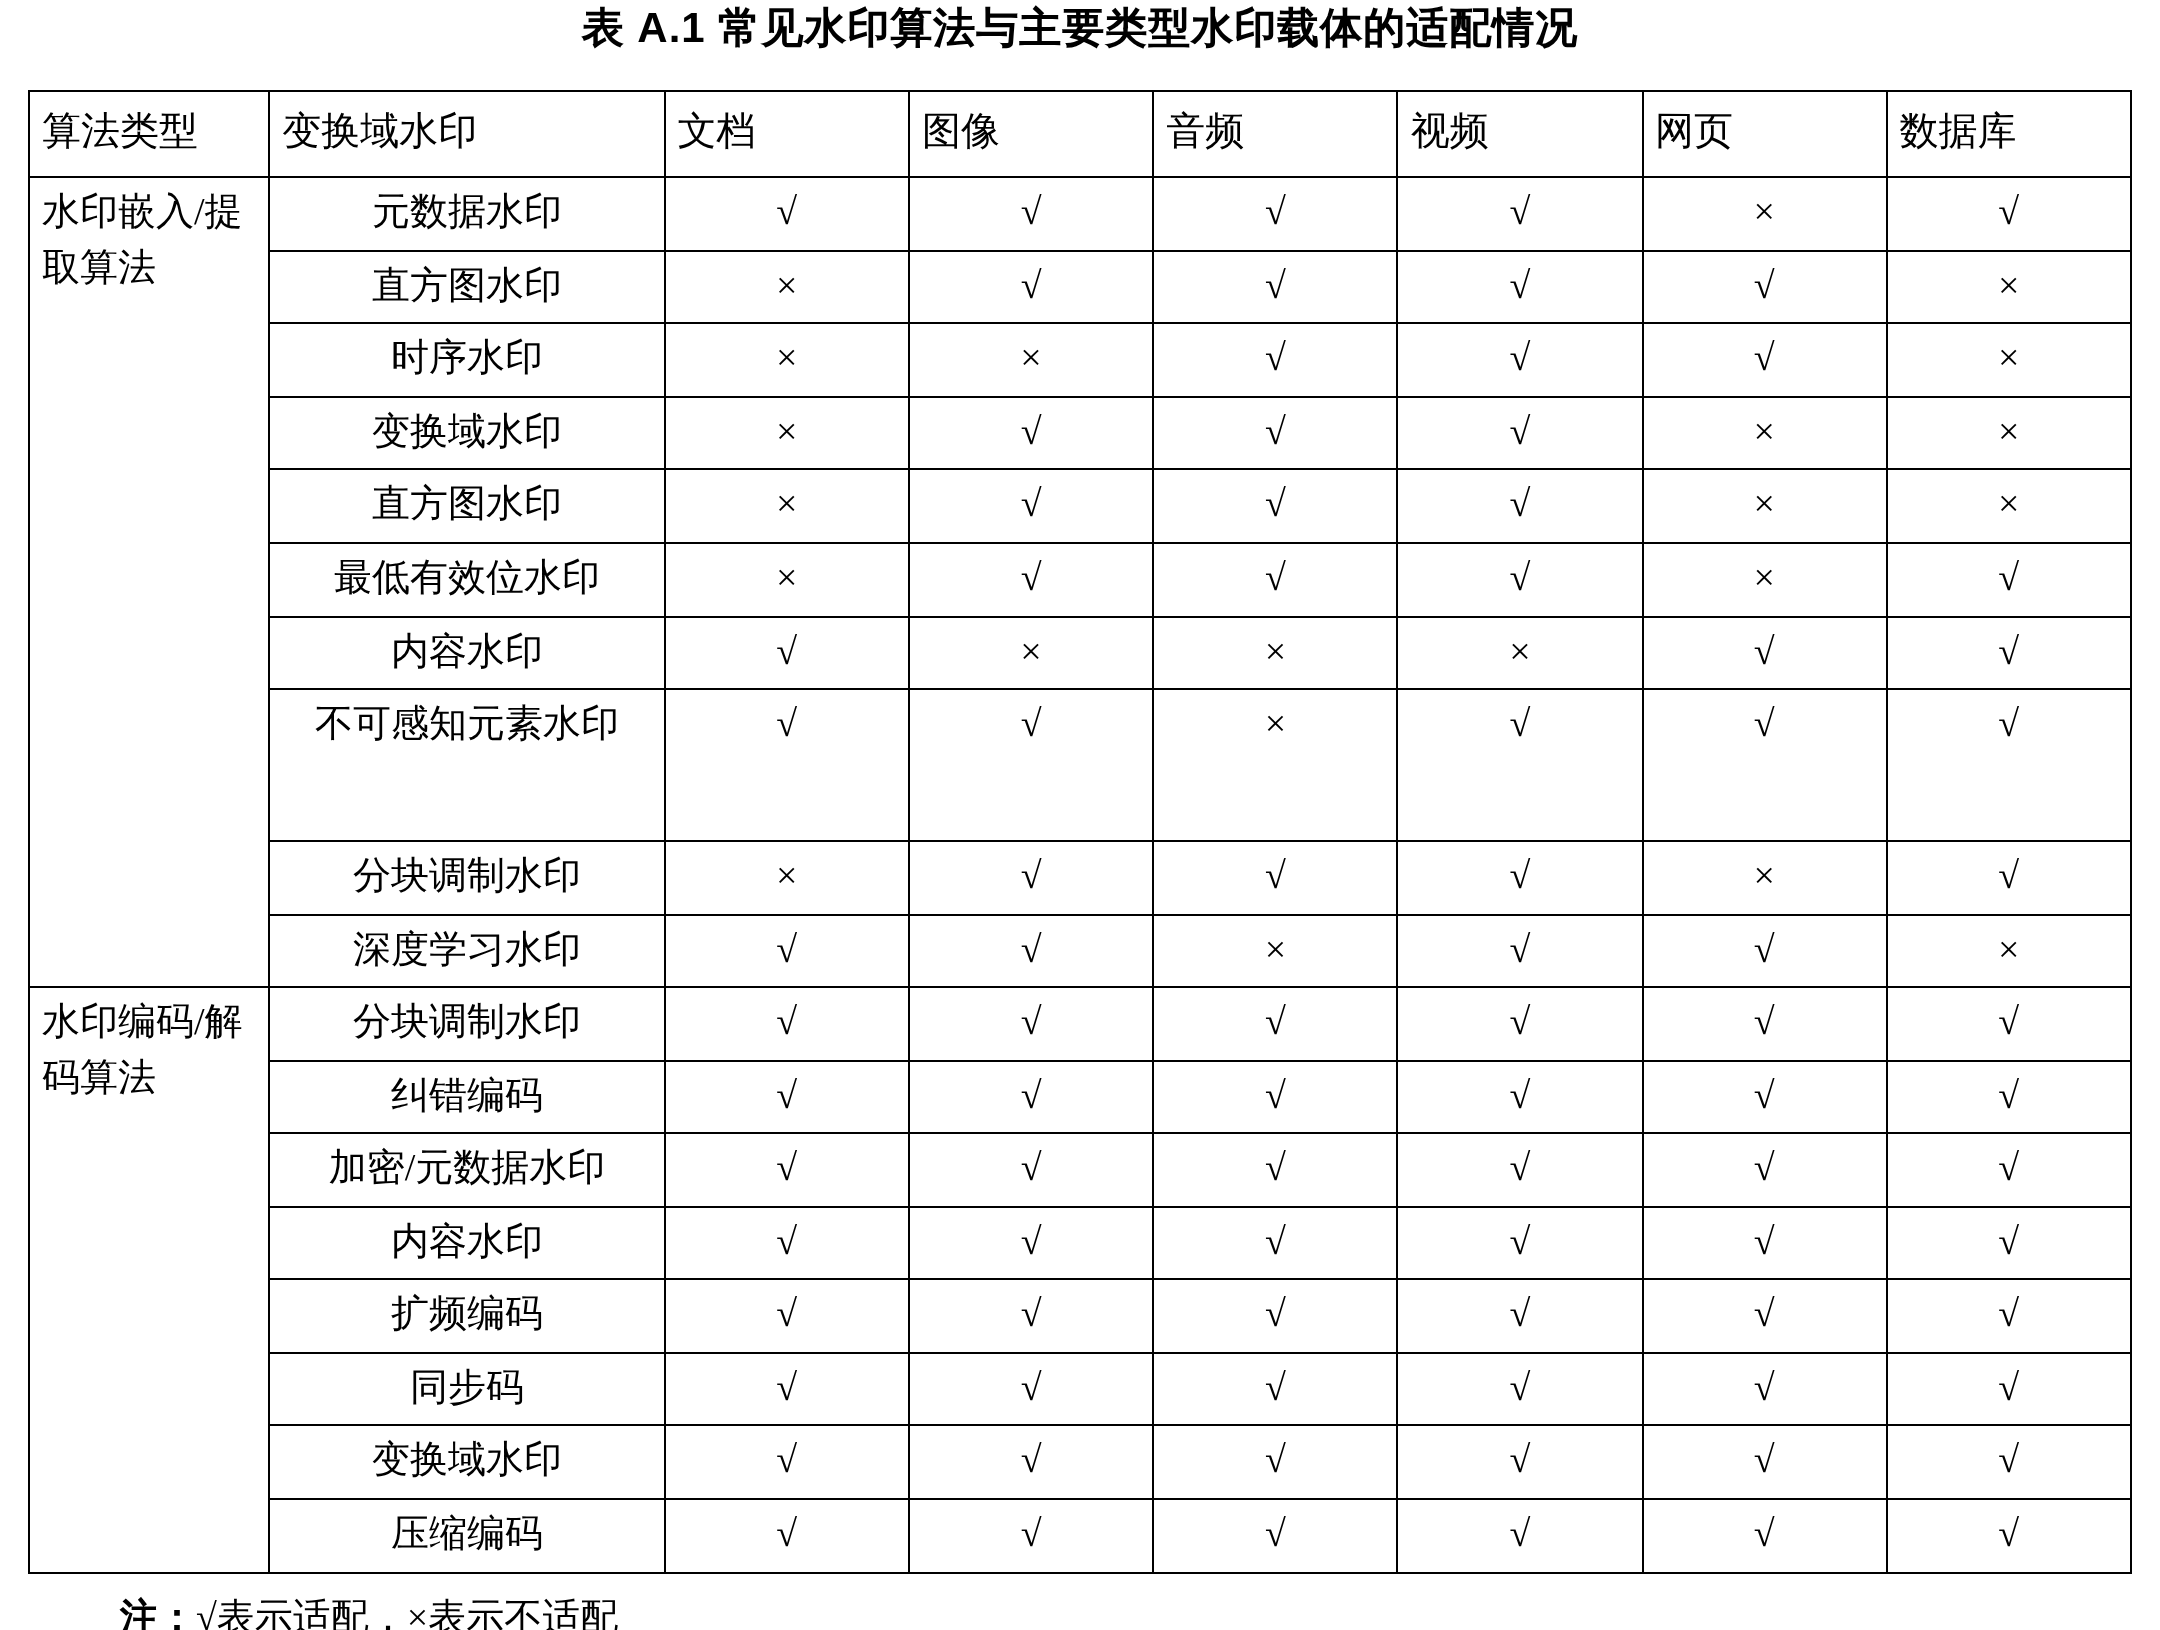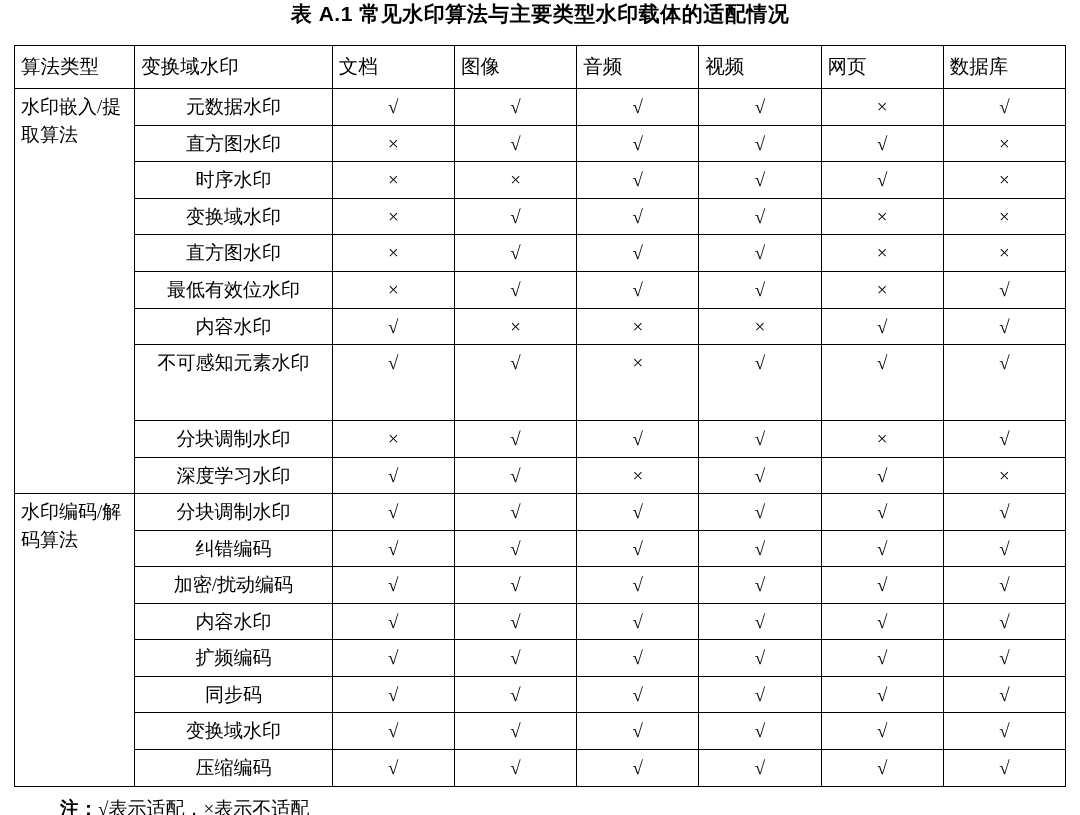--- a/index.html
+++ b/index.html
@@ -224,21 +224,21 @@
       <tr>
         <td class="name">纠错编码</td>
         <td class="mark">√</td>
         <td class="mark">√</td>
         <td class="mark">√</td>
         <td class="mark">√</td>
         <td class="mark">√</td>
         <td class="mark">√</td>
       </tr>
       <tr>
-        <td class="name">加密/扰动编码</td>
+        <td class="name">加密/元数据水印</td>
         <td class="mark">√</td>
         <td class="mark">√</td>
         <td class="mark">√</td>
         <td class="mark">√</td>
         <td class="mark">√</td>
         <td class="mark">√</td>
       </tr>
       <tr>
         <td class="name">内容水印</td>
         <td class="mark">√</td>

